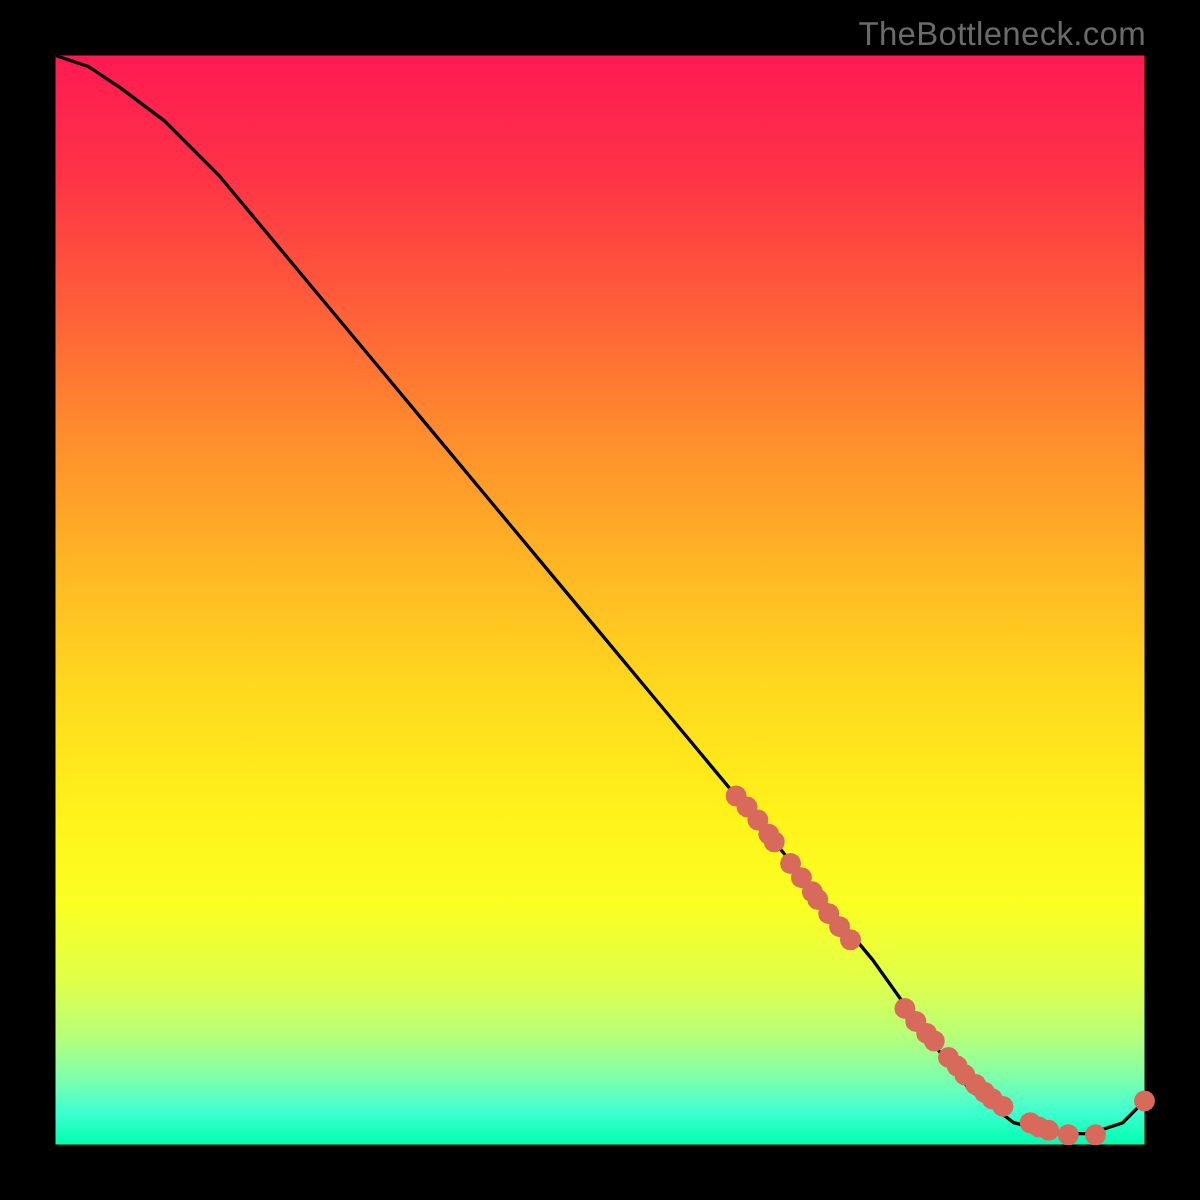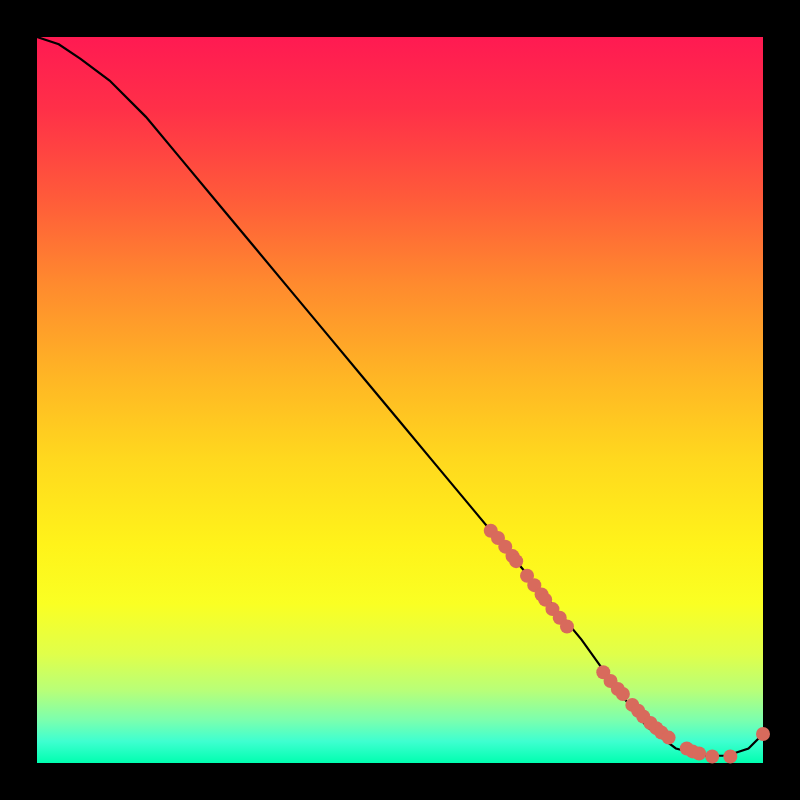--- a/index.html
+++ b/index.html
@@ -91,13 +91,14 @@
         <circle cx="631.62" cy="700.59" r="7" fill="#d86a5c"></circle>
         <circle cx="649.77" cy="711.48" r="7" fill="#d86a5c"></circle>
         <circle cx="655.58" cy="714.38" r="7" fill="#d86a5c"></circle>
         <circle cx="662.11" cy="716.56" r="7" fill="#d86a5c"></circle>
         <circle cx="675.18" cy="719.47" r="7" fill="#d86a5c"></circle>
         <circle cx="693.33" cy="719.47" r="7" fill="#d86a5c"></circle>
         <circle cx="726.00" cy="696.96" r="7" fill="#d86a5c"></circle>
       </g>
   </svg>
 
+  <div class="watermark">TheBottleneck.com</div>
 </div>
 
 </body></html>

